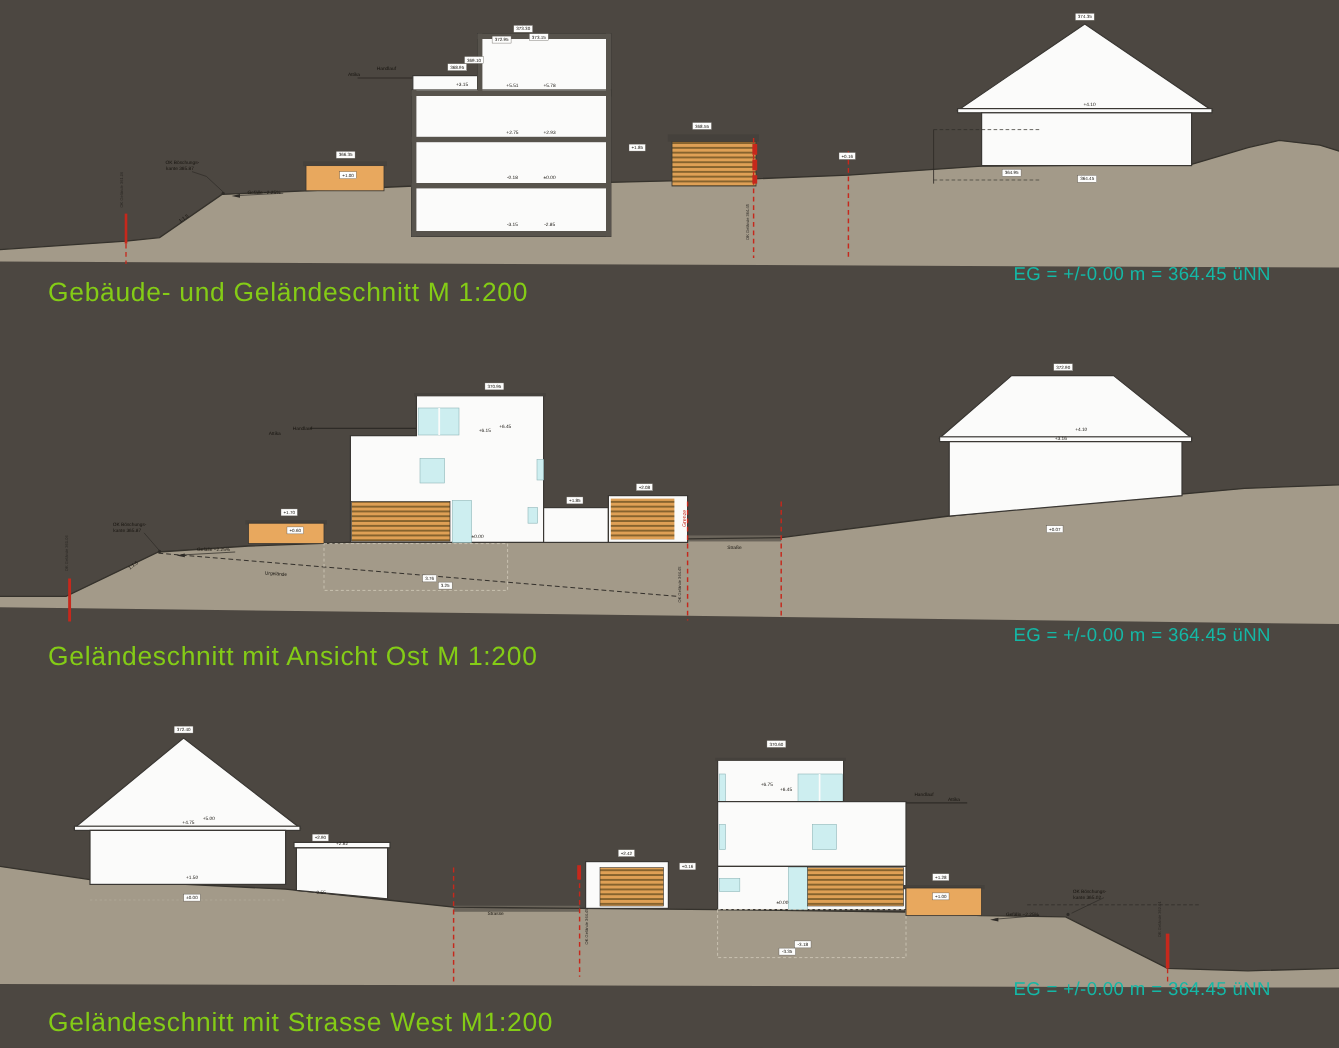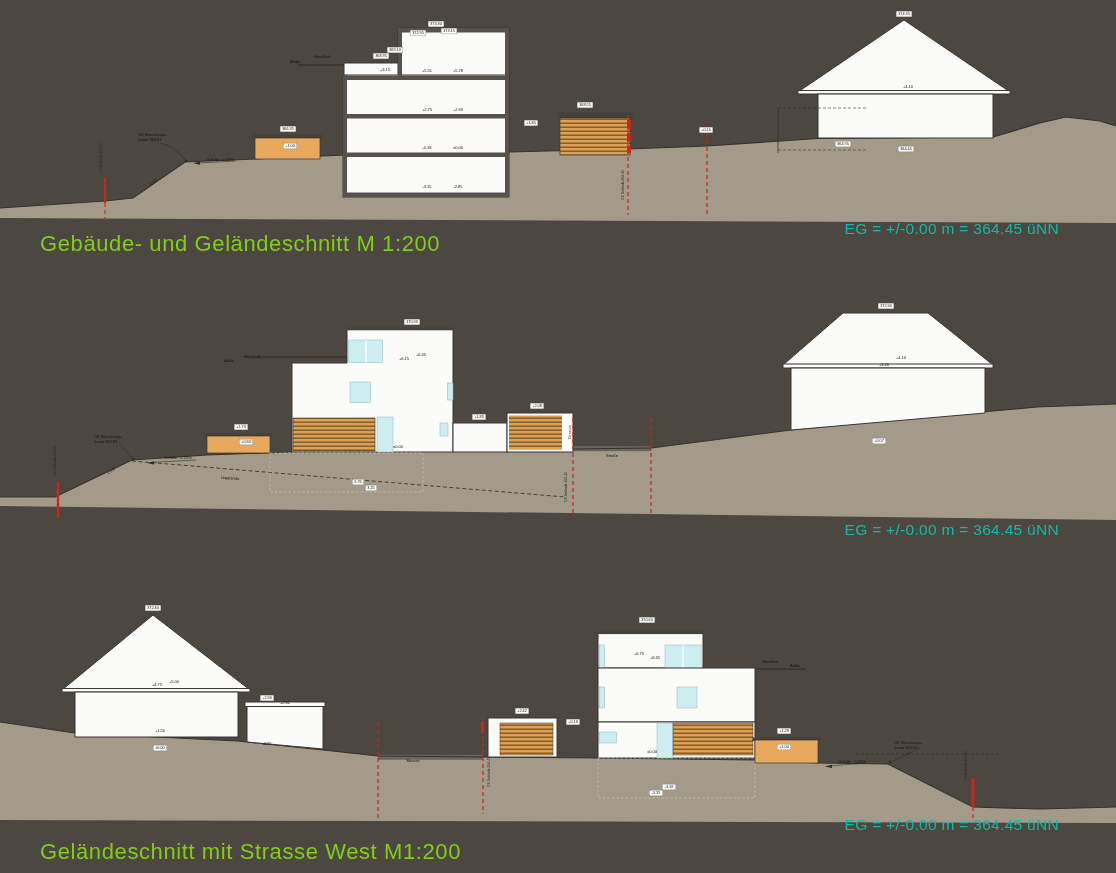--- a/index.html
+++ b/index.html
@@ -331,20 +331,21 @@
           <text x="55" y="171.4" text-anchor="middle" font-size="3.4" fill="#2c2925">OK Gelände 361.06</text>
         </g>
         <g transform="rotate(-90 566 196)">
           <text x="566" y="197.4" text-anchor="middle" font-size="3.4" fill="#2c2925">OK Gelände 364.45</text>
         </g>
         <g transform="rotate(-90 570 141)">
           <text x="570" y="142.4" text-anchor="middle" font-size="4.4" fill="#c6281c">Grenze</text>
         </g>
       </g>
 </svg>
+<div class="sec-title" style="top:243px">Geländeschnitt mit Ansicht Ost M 1:200</div>
 <div class="datum-note" style="top:230px">EG = +/-0.00 m = 364.45 üNN</div>
 </div>
 
 <div class="section" style="top:582px">
 <svg id="sec3" width="1116" height="291" viewBox="0 0 1116 291">
   <defs>
     <pattern id="wood3" width="6" height="4" patternUnits="userSpaceOnUse">
       <rect width="6" height="4" fill="#dfa055"></rect>
           <rect y="2.5" width="6" height="1.4" fill="#7a5a28"></rect>
     </pattern>

